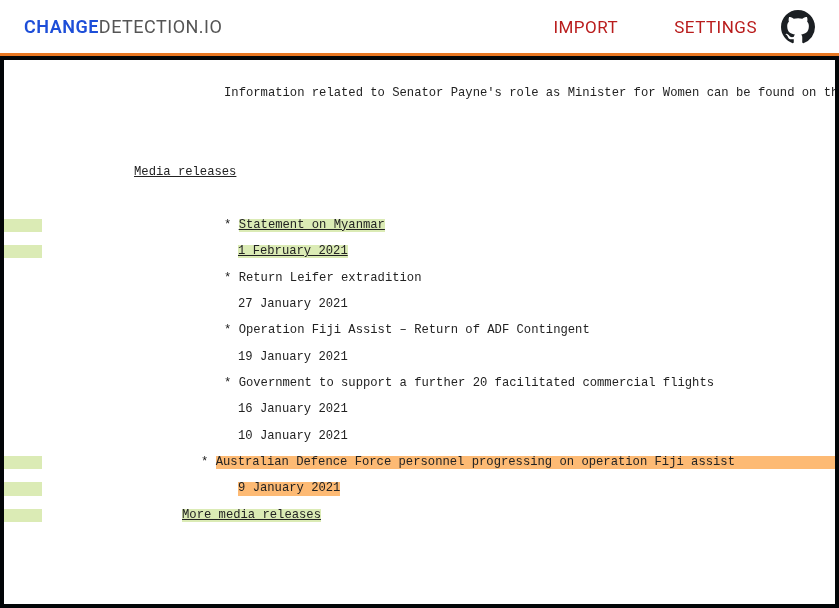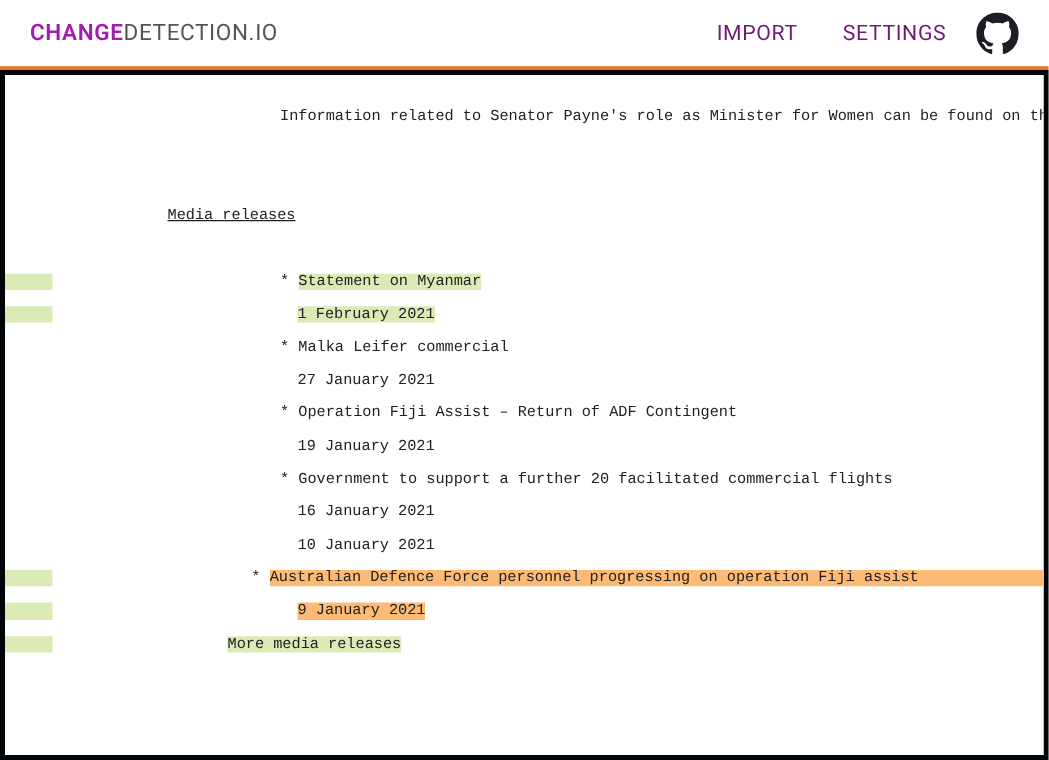--- a/index.html
+++ b/index.html
@@ -18,26 +18,26 @@
     display: flex;
     align-items: center;
     padding: 0 24px;
   }
   .brand {
     font-size: 18px;
     letter-spacing: 0.5px;
     color: #555;
     font-weight: 400;
   }
-  .brand .bold { font-weight: 600; color: #a21caf; }
+  .brand .bold { font-weight: 600; color: #1d4ed8; }
   .nav-spacer { flex: 1; }
   .nav-link {
     font-size: 17px;
-    color: #701a75;
-    margin-left: 36px;
+    color: #b91c1c;
+    margin-left: 56px;
     letter-spacing: 0.5px;
     cursor: pointer;
   }
   .gh {
     width: 34px;
     height: 34px;
     margin-left: 24px;
     cursor: pointer;
   }
   .gh svg { width: 34px; height: 34px; fill: #1b1f23; }
@@ -57,21 +57,21 @@
     color: #222;
     white-space: pre;
     overflow: hidden;
   }
   .row { display: block; }
   .indent-info { padding-left: 220px; }
   .hang-dept { padding-left: 38px; }
   .indent-sect { padding-left: 130px; text-decoration: underline; }
   .indent-bullet { padding-left: 220px; }
   .indent-date { padding-left: 234px; }
-  .hl-green { background: #dbebb5; }
+  .hl-green { background: #dbebb5; text-decoration: underline; }
   .hl-red { background: #fdba74; }
   .pad-right-fill { padding-right: 100px; }
   .hl-row {
     display: flex;
   }
   .hl-row .gutter {
     width: 38px;
     flex: 0 0 38px;
   }
 </style>
@@ -96,21 +96,21 @@
 
 <div class="page">
 <div class="sheet">
 <span class="row indent-info">Information related to Senator Payne's role as Minister for Women can be found on the</span>
 <span class="row">&nbsp;</span>
 <span class="row">&nbsp;</span>
 <span class="row indent-sect">Media releases</span>
 <span class="row">&nbsp;</span>
 <span class="hl-row"><span class="gutter hl-green"></span><span style="width:182px"></span><span>* </span><span class="hl-green">Statement on Myanmar</span></span>
 <span class="hl-row"><span class="gutter hl-green"></span><span style="width:196px"></span><span class="hl-green">1 February 2021</span></span>
-<span class="row indent-bullet">* <span>Malka Leifer commercial</span></span>
+<span class="row indent-bullet">* <span>Return Leifer extradition</span></span>
 <span class="row indent-date">27 January 2021</span>
 <span class="row indent-bullet">* <span>Operation Fiji Assist – Return of ADF Contingent</span></span>
 <span class="row indent-date">19 January 2021</span>
 <span class="row indent-bullet">* <span>Government to support a further 20 facilitated commercial flights</span></span>
 <span class="row indent-date">16 January 2021</span>
 <span class="row indent-date">10 January 2021</span>
 <span class="hl-row"><span class="gutter hl-green"></span><span style="width:182px"></span><span>* </span><span class="hl-red pad-right-fill">Australian Defence Force personnel progressing on operation Fiji assist</span></span>
 <span class="hl-row"><span class="gutter hl-green"></span><span style="width:196px"></span><span class="hl-red">9 January 2021</span></span>
 <span class="hl-row"><span class="gutter hl-green"></span><span style="width:140px"></span><span class="hl-green">More media releases</span></span>
 <span class="row">&nbsp;</span>

